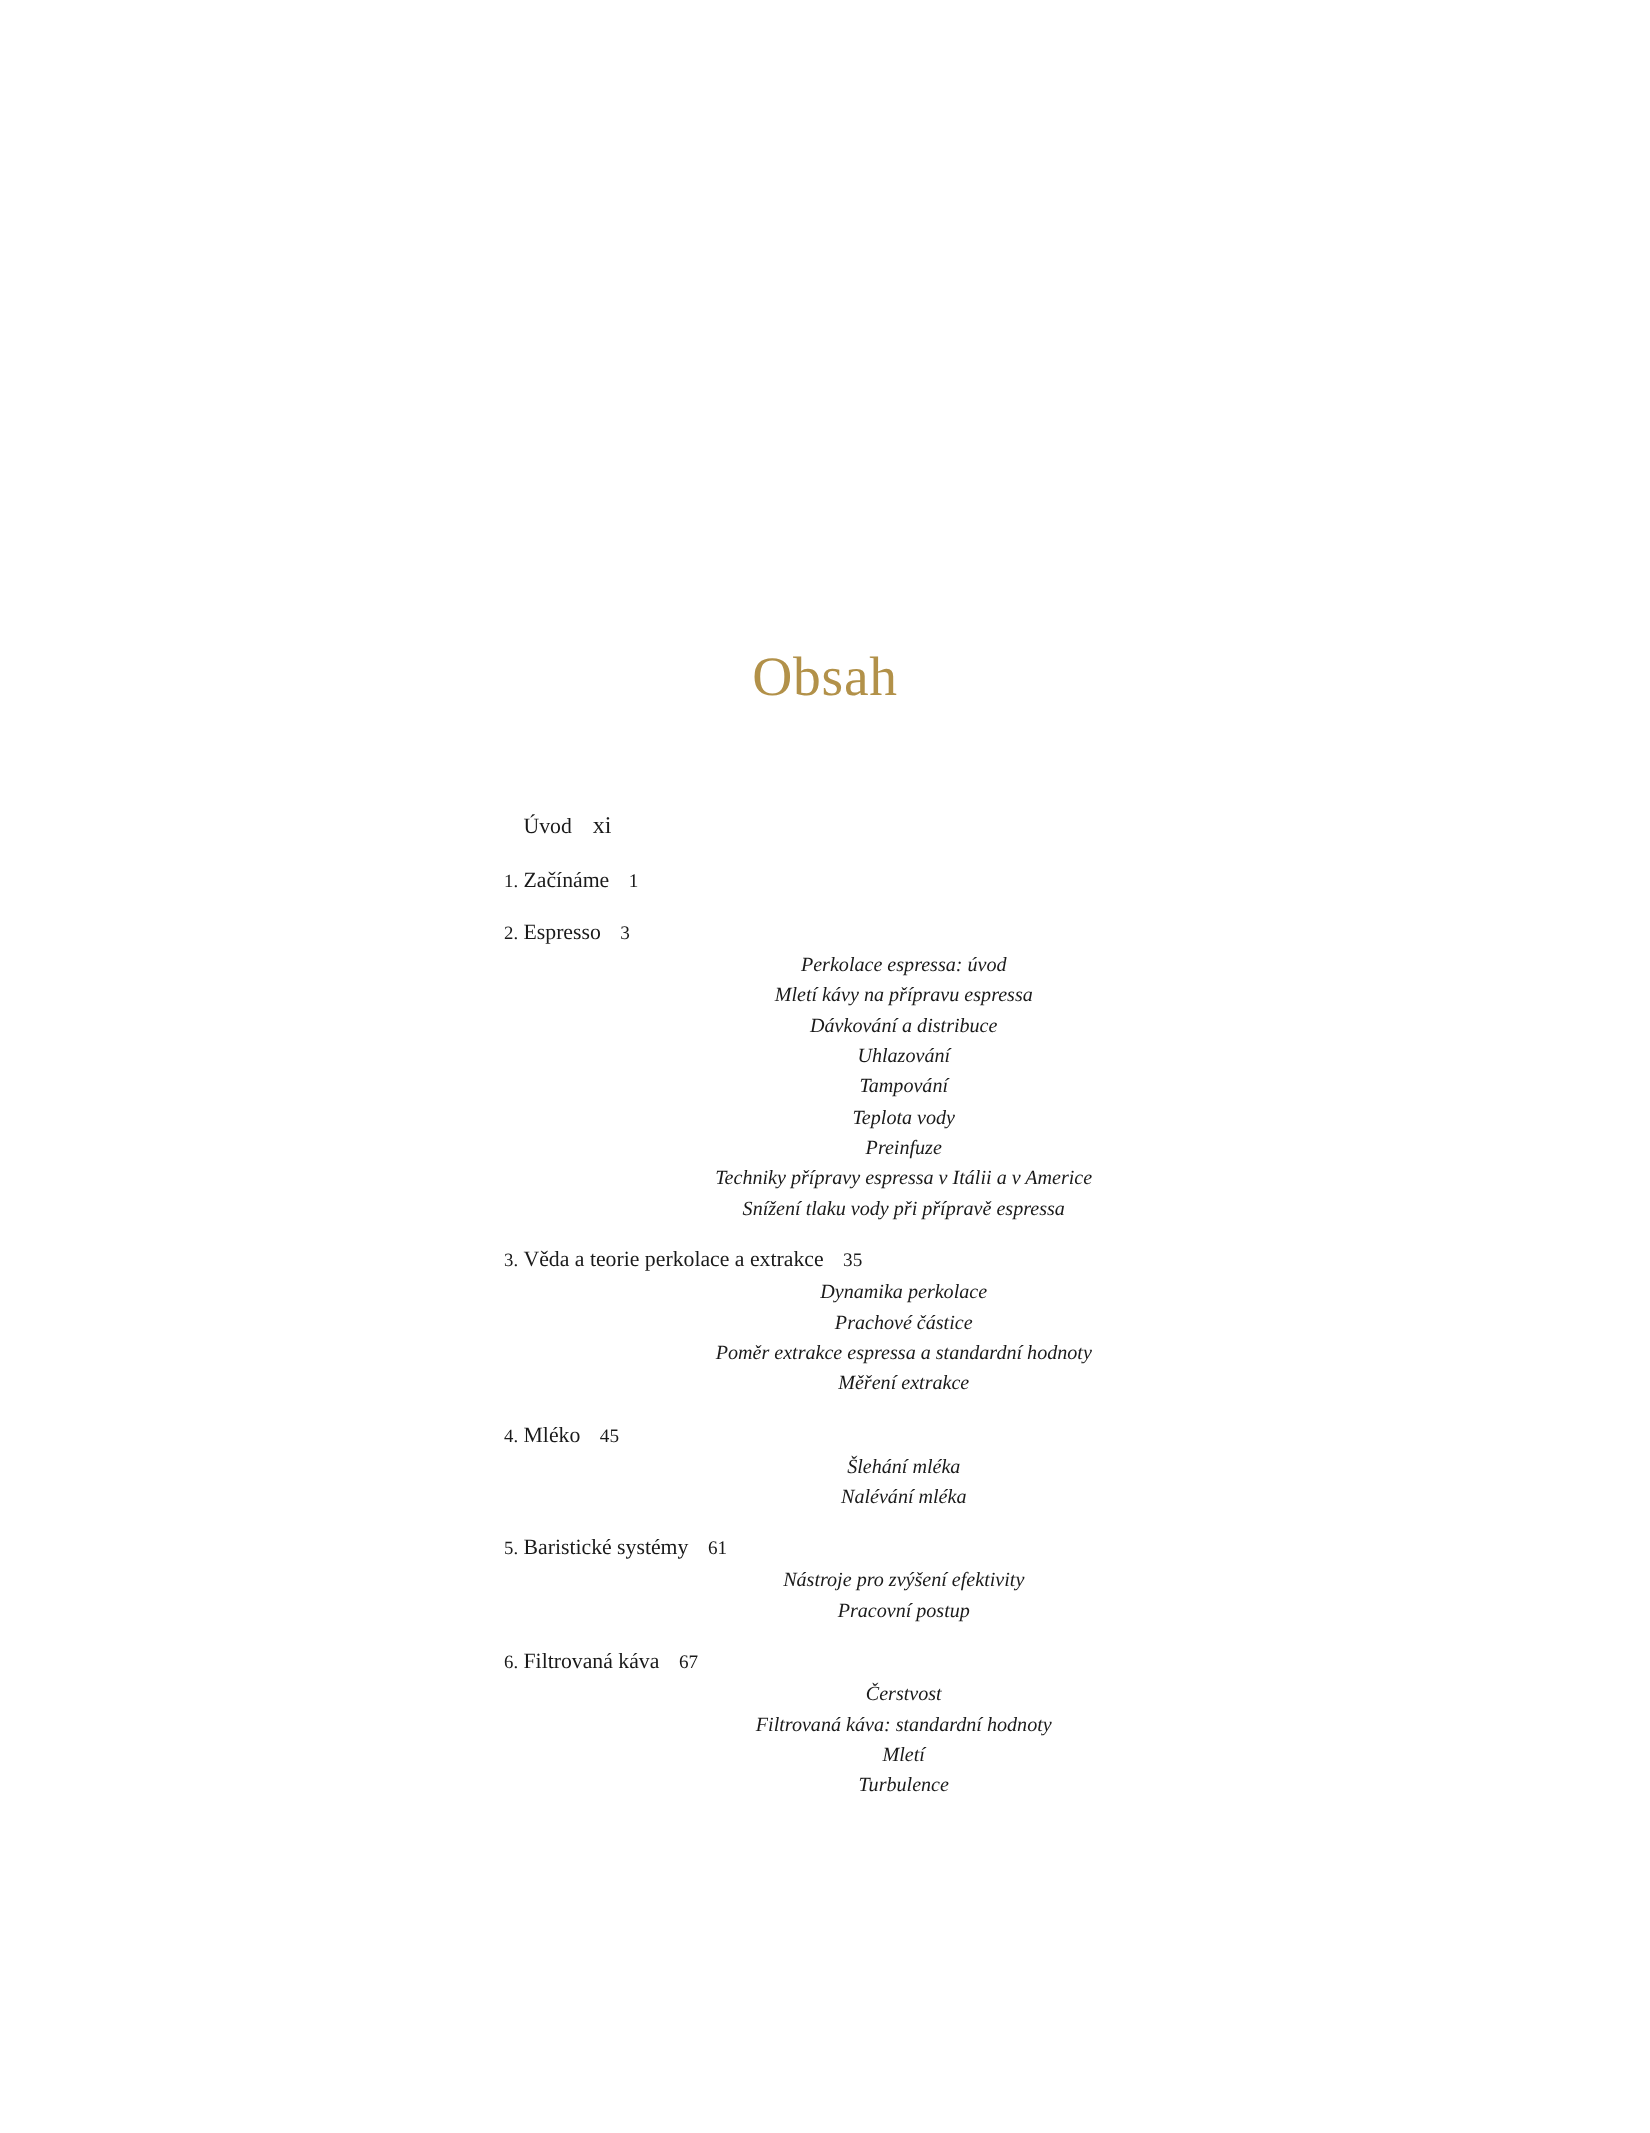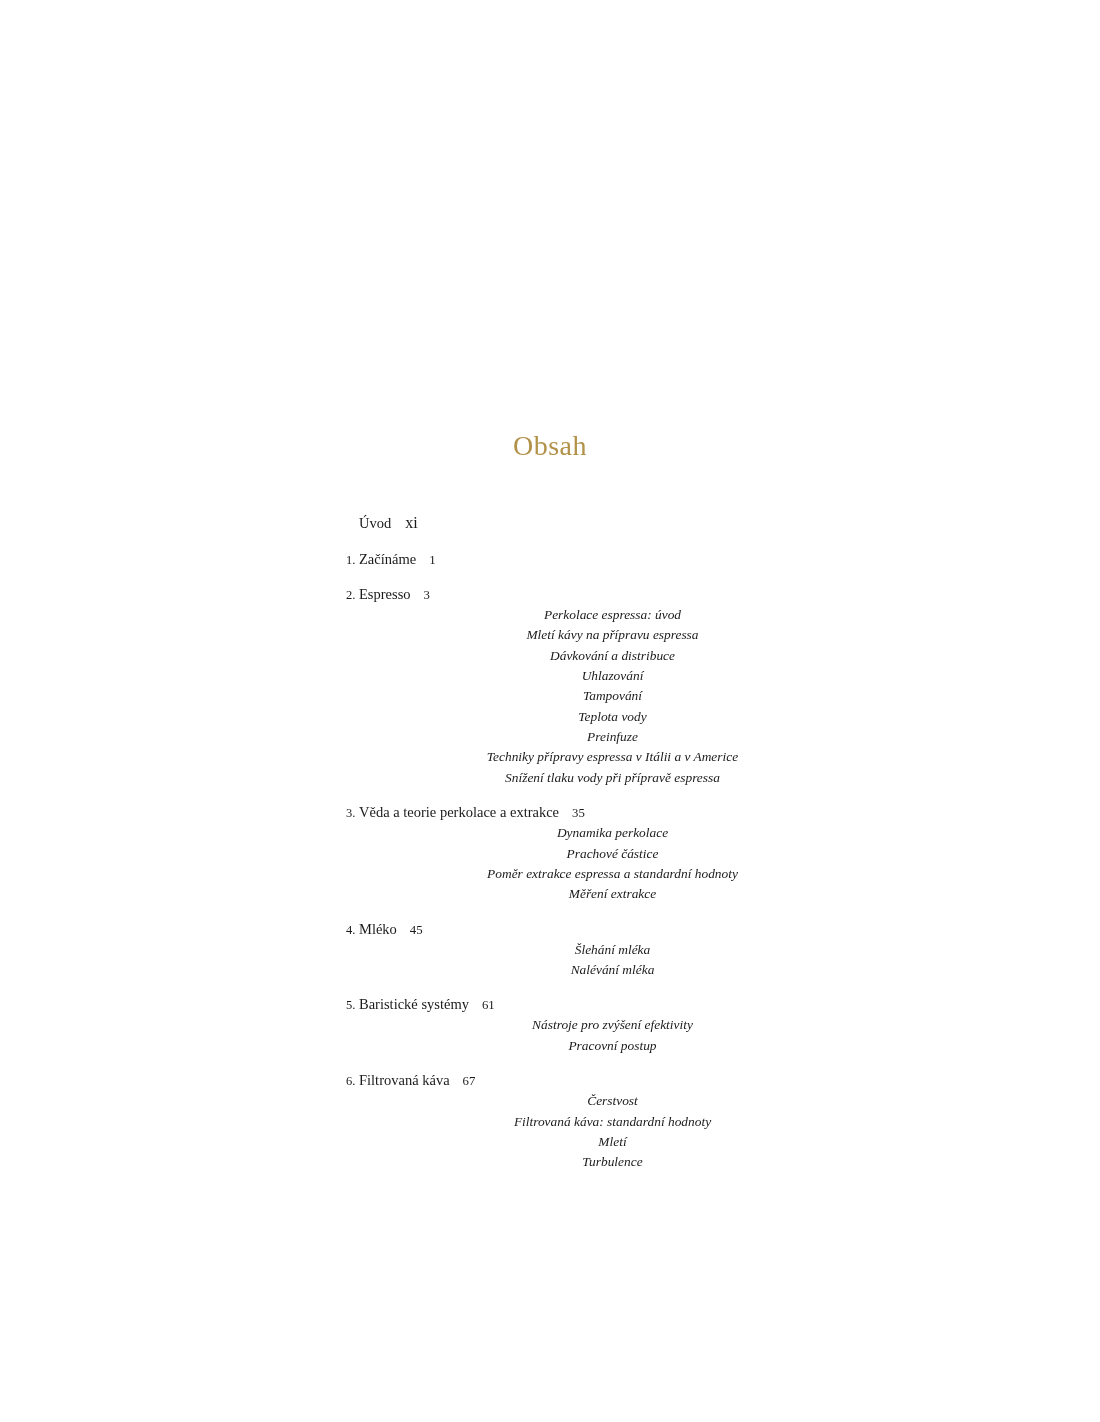--- a/index.html
+++ b/index.html
@@ -16,31 +16,30 @@
     font-family: "Liberation Serif", serif;
     color: #1a1a1a;
   }
   .toc-title {
     position: absolute;
     top: 430px;
     left: 0;
     width: 1100px;
     text-align: center;
     font-family: "Liberation Serif", serif;
-    font-size: 28px;
+    font-size: 37px;
     letter-spacing: 0.5px;
     color: #b29149;
     font-weight: normal;
   }
   .toc-body {
     position: absolute;
-    top: 512px;
+    top: 540px;
     left: 336px;
     width: 520px;
-    margin-left: 10px;
   }
   .front-entry {
     font-size: 14.5px;
     line-height: 1.42;
     margin: 0 0 14px 13px;
     display: flex;
     align-items: baseline;
   }
   .front-entry .fe-label {
     white-space: nowrap;

